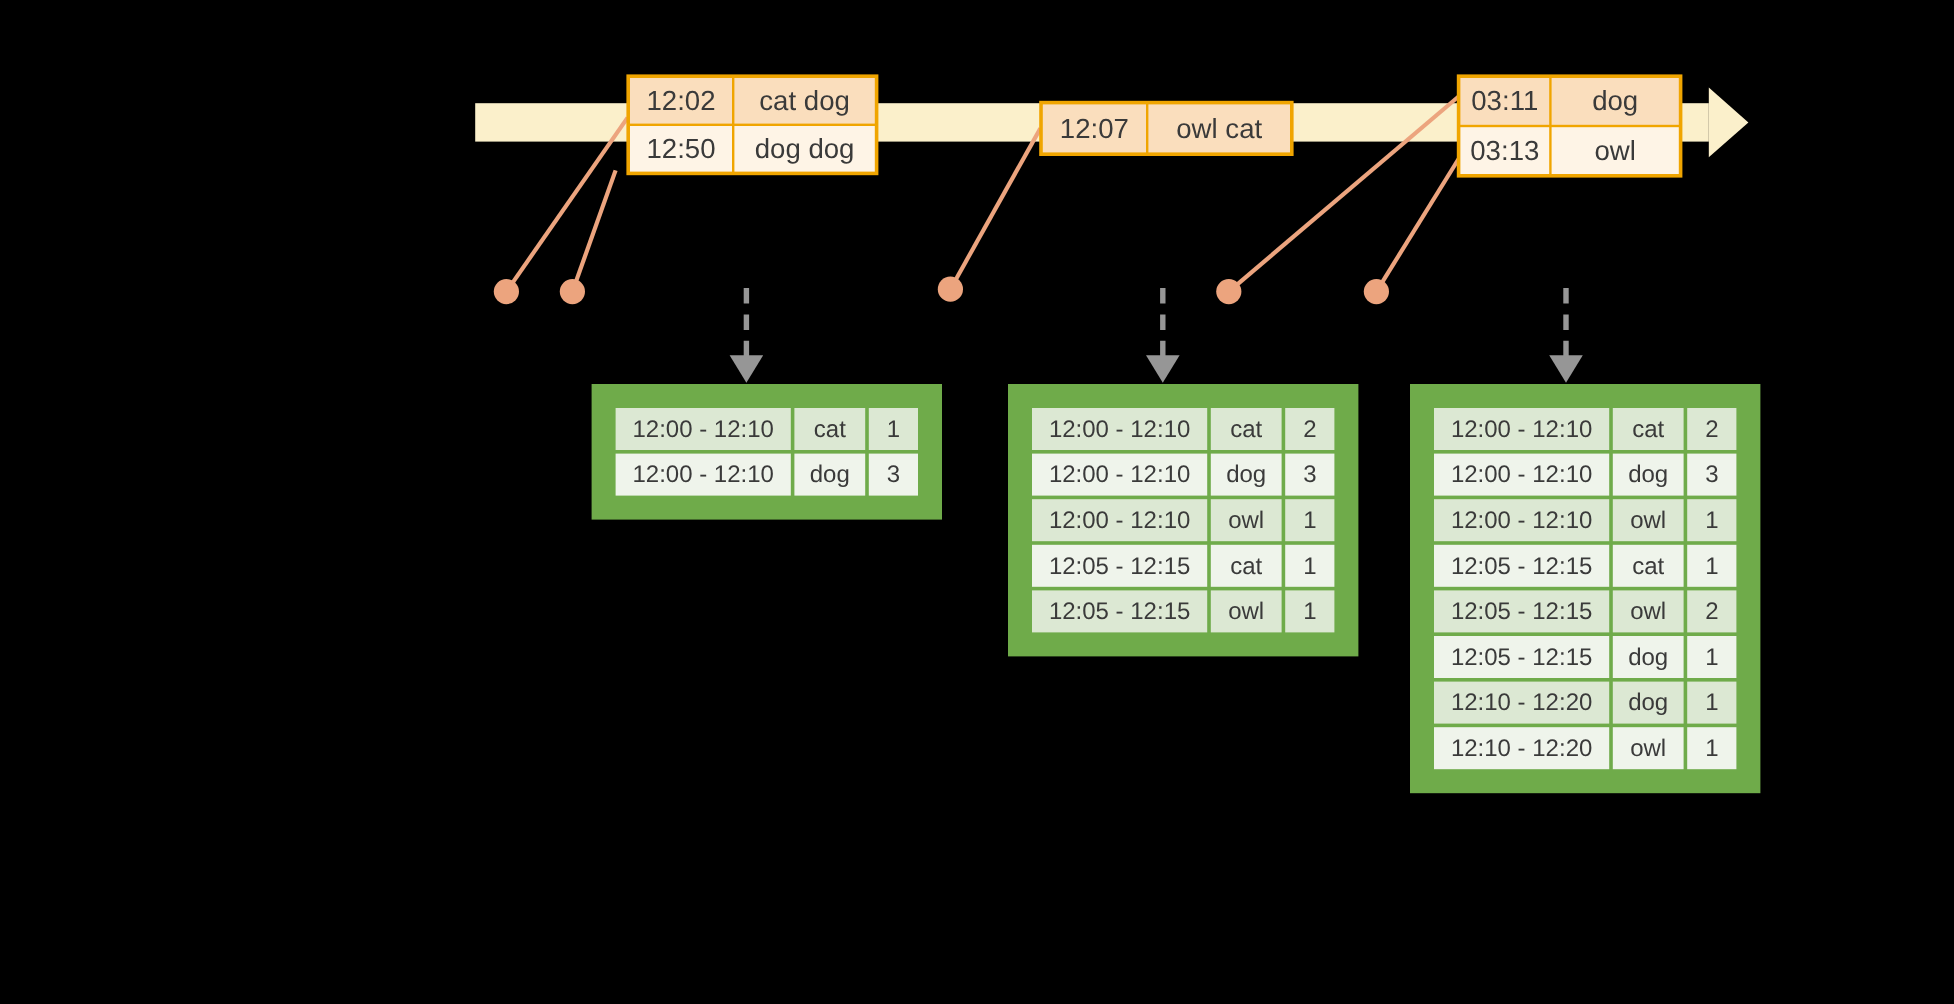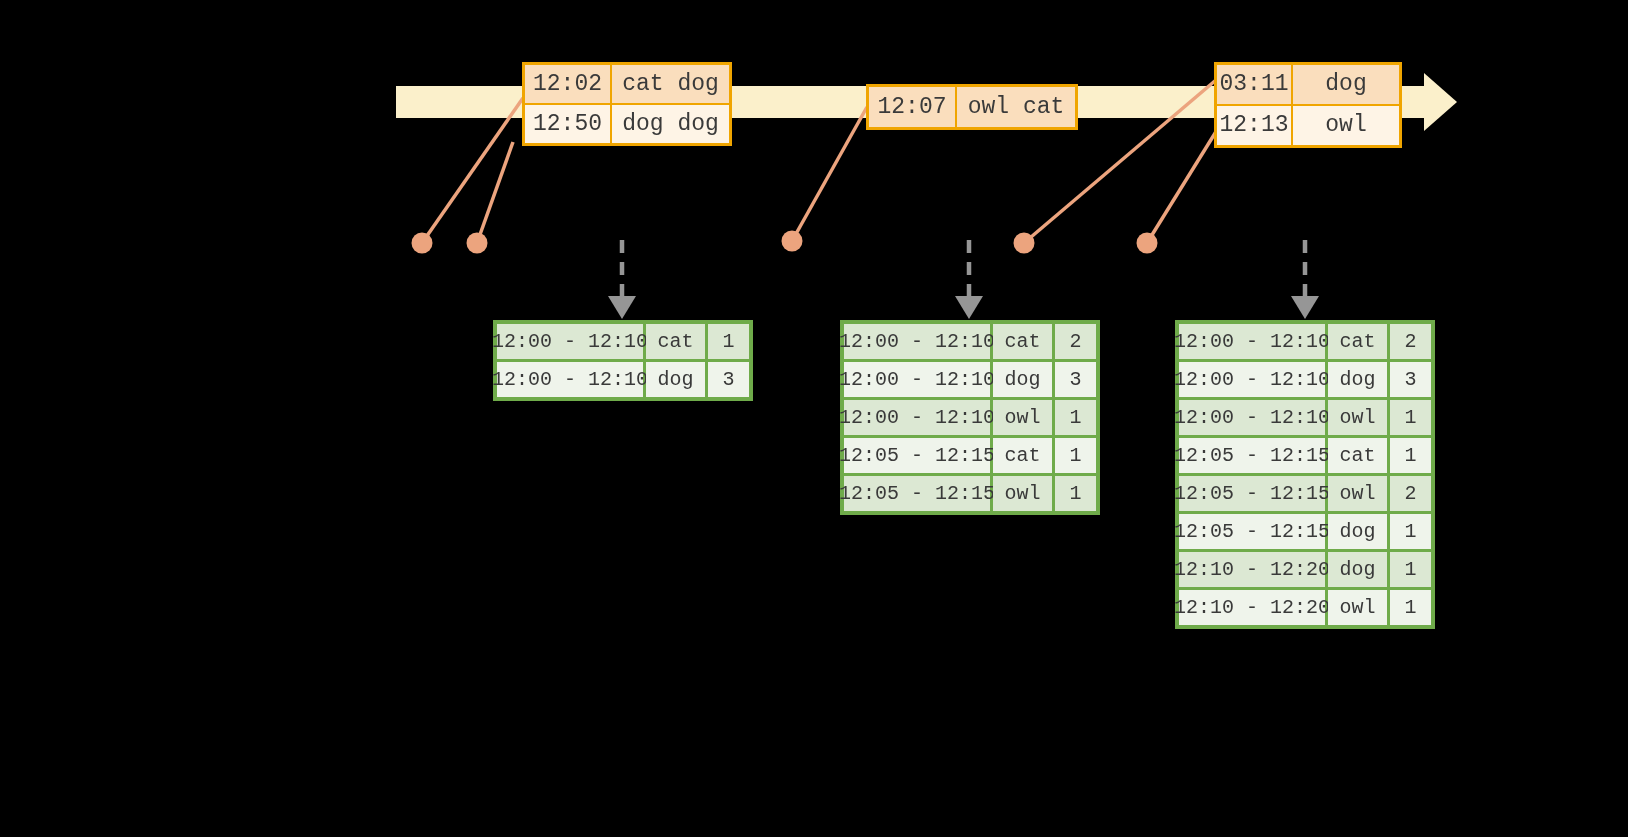--- a/index.html
+++ b/index.html
@@ -1,26 +1,26 @@
 <!DOCTYPE html>
 <html><head>
 <meta charset="utf-8">
 <style>
   html,body{margin:0;padding:0;background:#000;}
   #stage{
     position:relative;
     width:1628px;height:837px;
     background:var(--bg,#000);
     overflow:hidden;
-    font-family:Liberation Mono, monospace;
+    font-family:Liberation Sans, sans-serif;
   }
   #connector-layer{position:absolute;left:0;top:0;z-index:1;}
   .event-table,.result-table{position:absolute;display:grid;z-index:2;box-sizing:border-box;}
   .event-table{background:var(--event-border);padding:3px;gap:2px;}
-  .result-table{background:var(--result-border);padding:4px;gap:3px;}
+  .result-table{background:var(--result-border);padding:20px;gap:3px;}
   .cell{
     display:flex;align-items:center;justify-content:center;
     color:var(--text);
     white-space:nowrap;
     line-height:1;
   }
   .event-cell{font-size:23px;}
   .result-cell{font-size:20px;}
   .ev-dark{background:var(--event-row-dark);}
   .ev-light{background:var(--event-row-light);}
@@ -57,21 +57,21 @@
       <div class="cell event-cell ev-light">12:50</div>
       <div class="cell event-cell ev-light">dog dog</div>
     </div>
     <div class="event-table" style="left: 866px; top: 84px; grid-template-columns: 86px 118px; grid-auto-rows: 40px;">
       <div class="cell event-cell ev-dark">12:07</div>
       <div class="cell event-cell ev-dark">owl cat</div>
     </div>
     <div class="event-table" style="left: 1214px; top: 62px; grid-template-columns: 74px 106px; grid-auto-rows: 39px;">
       <div class="cell event-cell ev-dark">03:11</div>
       <div class="cell event-cell ev-dark">dog</div>
-      <div class="cell event-cell ev-light">12:13</div>
+      <div class="cell event-cell ev-light">03:13</div>
       <div class="cell event-cell ev-light">owl</div>
     </div>
     <div class="result-table" style="left: 493px; top: 320px; grid-template-columns: 146px 59px 41px; grid-auto-rows: 35px;">
       <div class="cell result-cell res-dark">12:00 - 12:10</div>
       <div class="cell result-cell res-dark">cat</div>
       <div class="cell result-cell res-dark">1</div>
       <div class="cell result-cell res-light">12:00 - 12:10</div>
       <div class="cell result-cell res-light">dog</div>
       <div class="cell result-cell res-light">3</div>
     </div>

